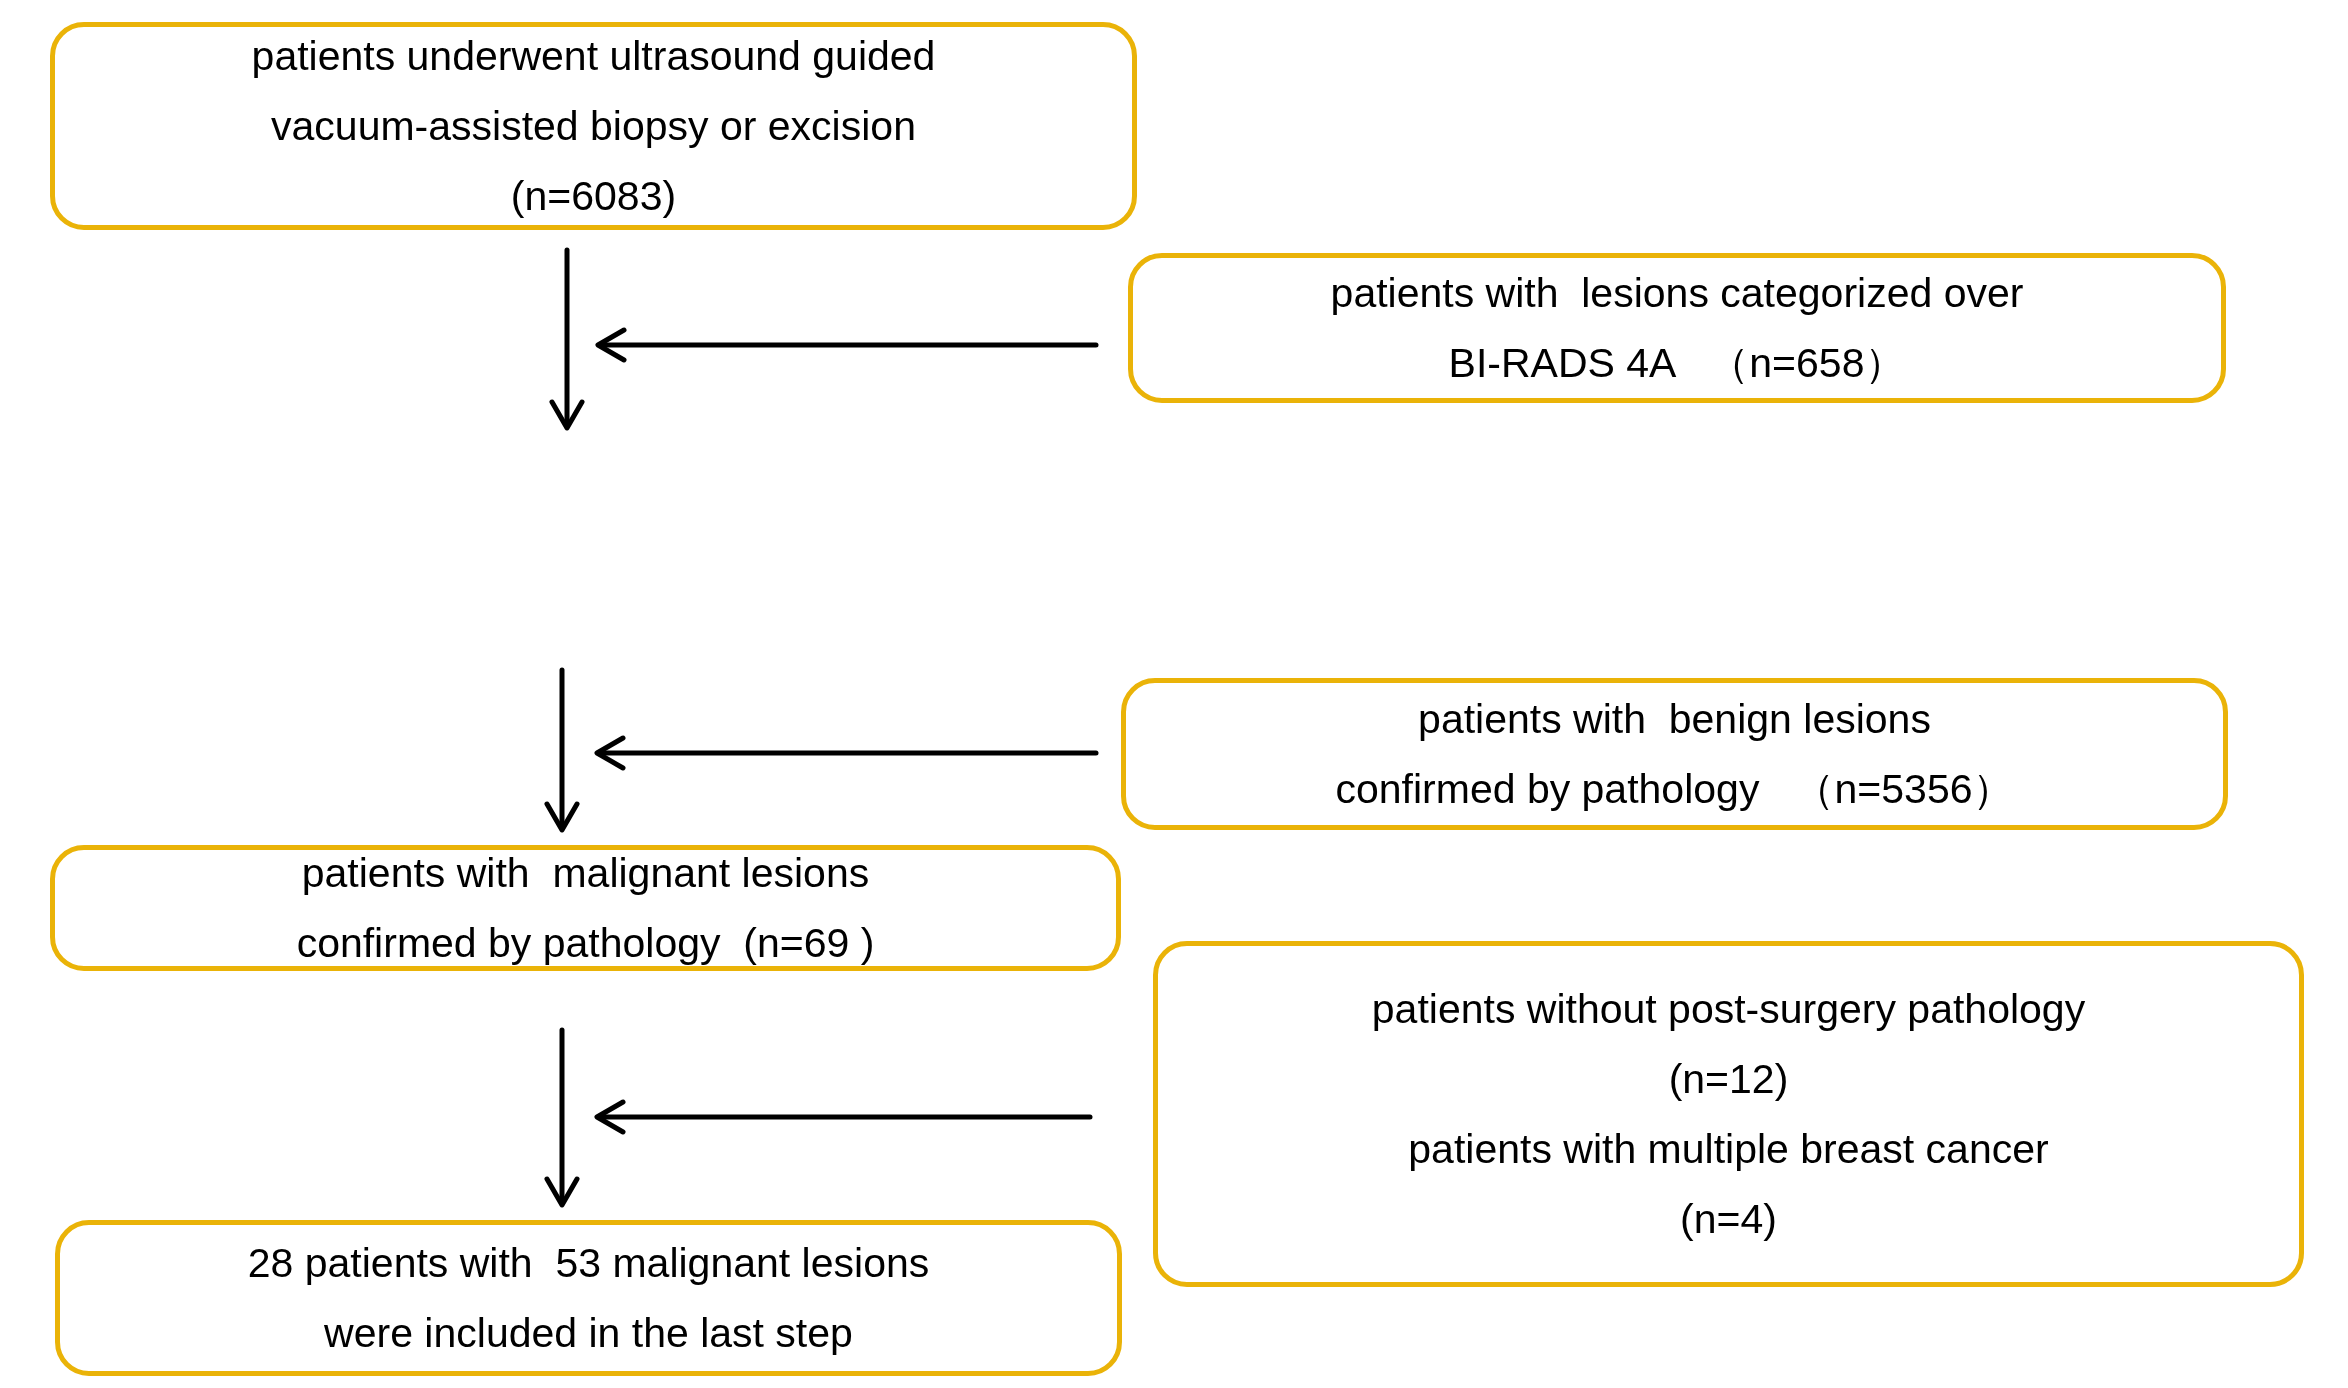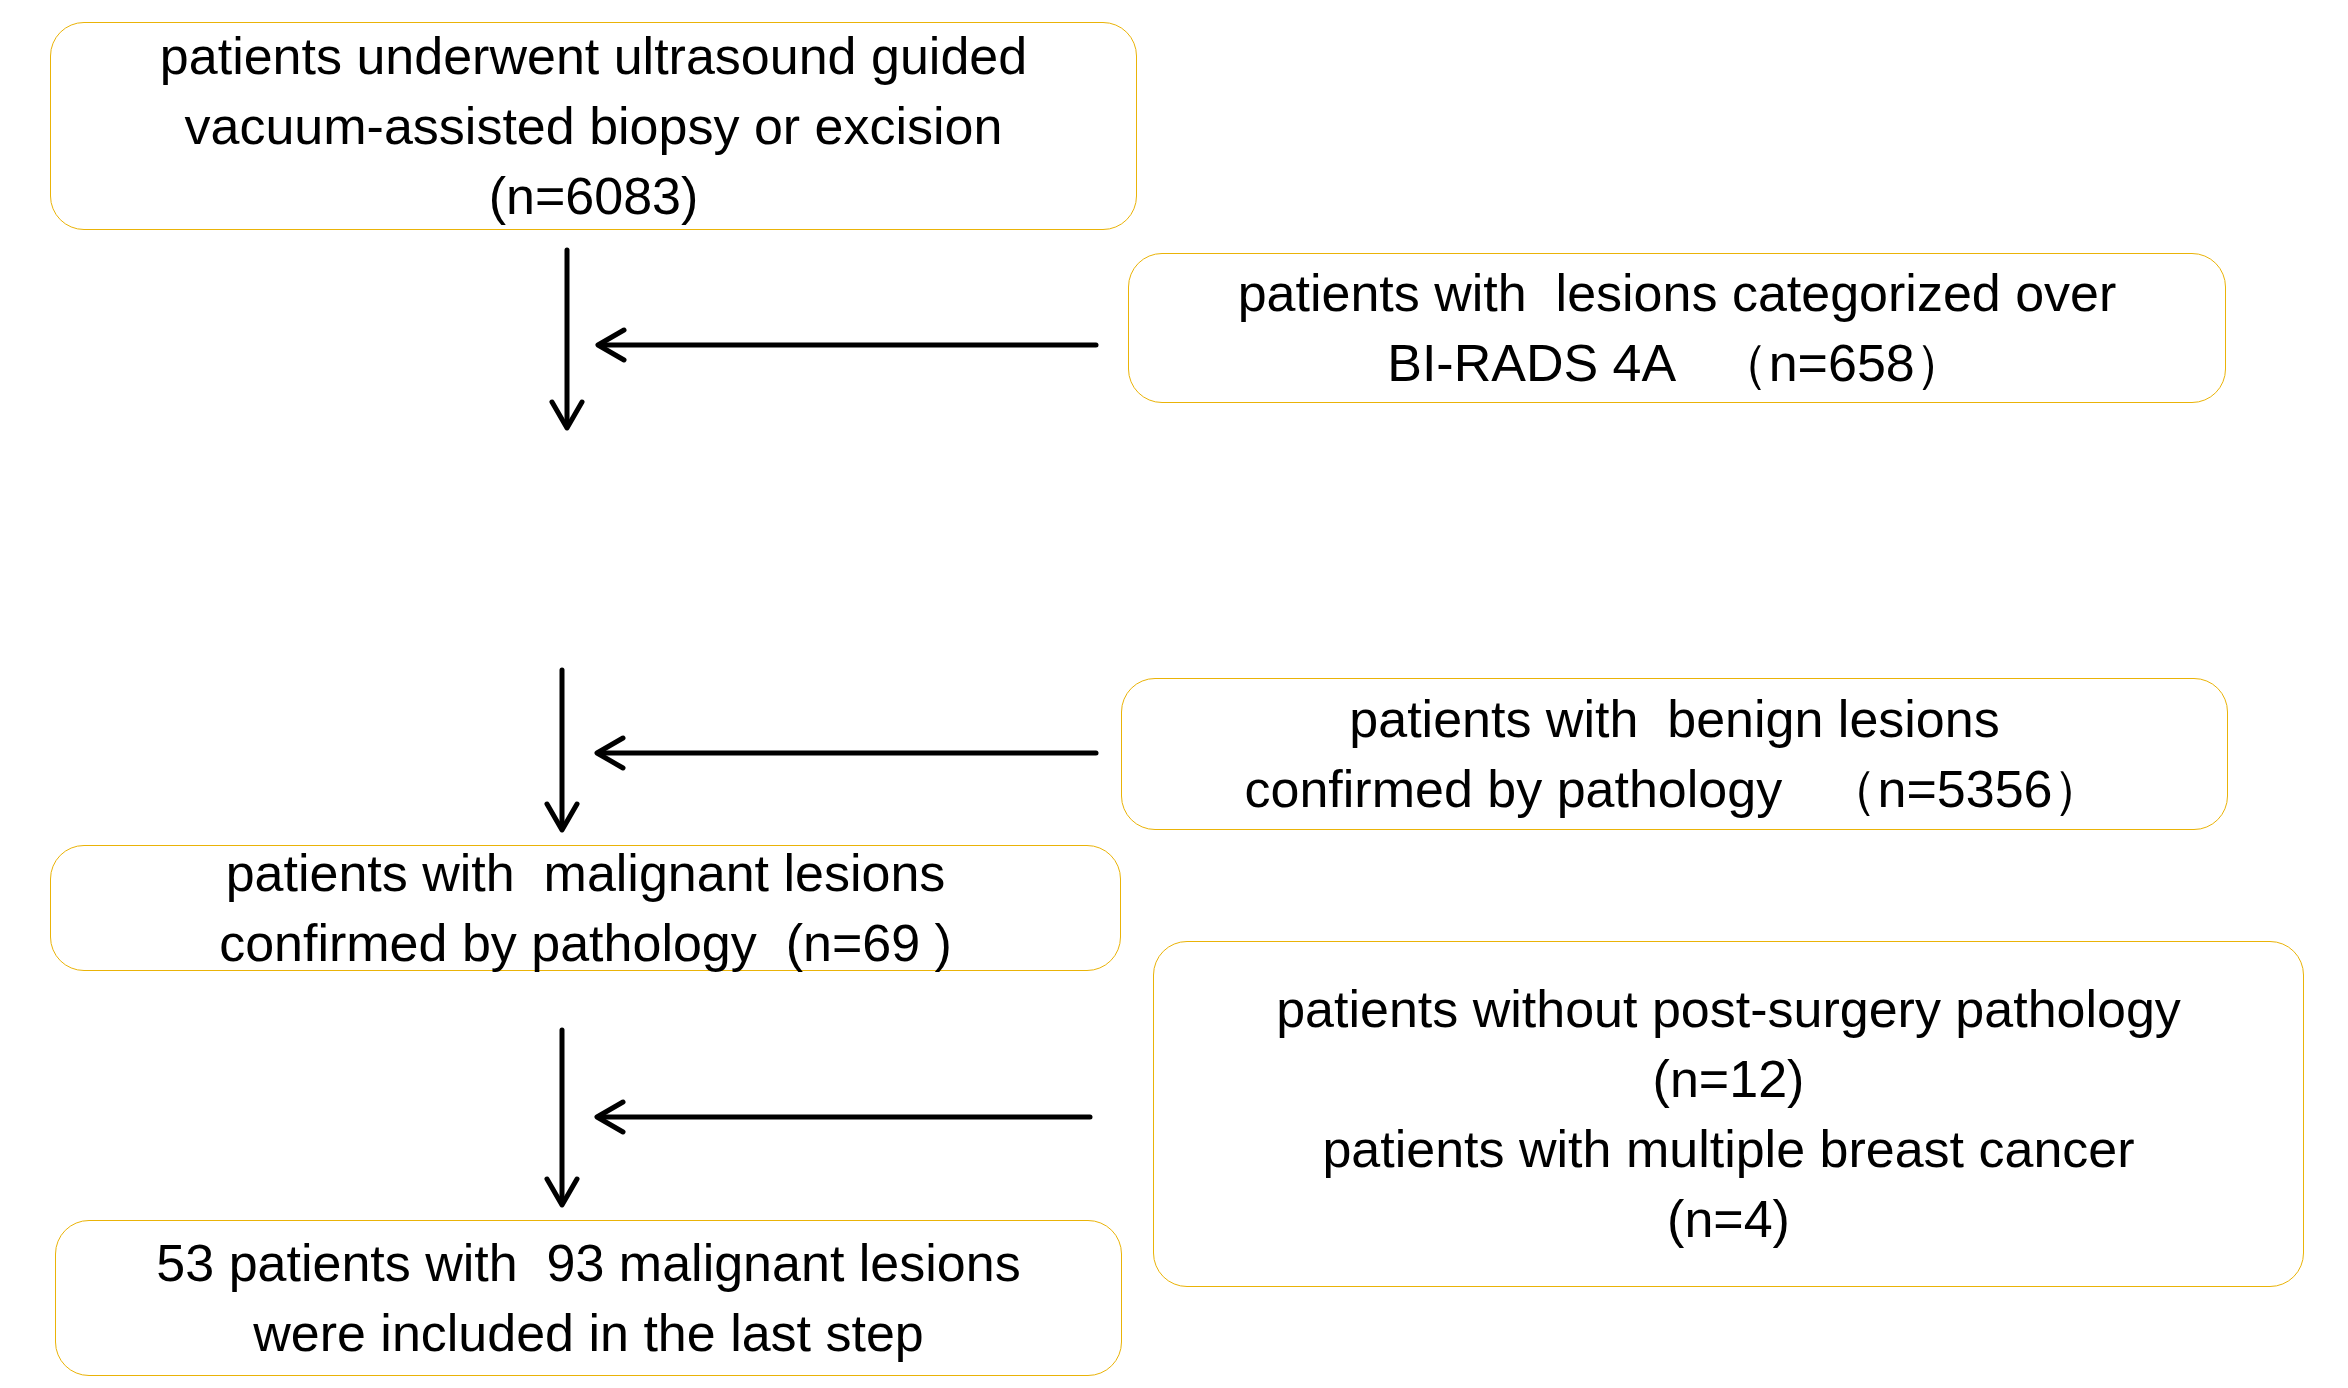--- a/index.html
+++ b/index.html
@@ -8,29 +8,29 @@
     width: 2348px;
     height: 1388px;
     background: #ffffff;
     font-family: "Liberation Sans", sans-serif;
     color: #000000;
     overflow: hidden;
   }
   .node {
     position: absolute;
     box-sizing: border-box;
-    border: 1px solid #eab308;
+    border: 5px solid #eab308;
     border-radius: 34px;
     background: #ffffff;
     display: flex;
     align-items: center;
     justify-content: center;
     text-align: center;
     white-space: pre-wrap;
-    font-size: 52px;
+    font-size: 41px;
     line-height: 70px;
     padding: 0 14px;
   }
   #arrow-layer {
     position: absolute;
     left: 0; top: 0;
     width: 2348px;
     height: 1388px;
     pointer-events: none;
   }
@@ -92,16 +92,16 @@
 confirmed by pathology   （n=5356）</div>
 
   <div class="node" style="left:50px; top:845px; width:1071px; height:126px;">patients with  malignant lesions
 confirmed by pathology  (n=69 )</div>
 
   <div class="node" style="left:1153px; top:941px; width:1151px; height:346px;">patients without post-surgery pathology
 (n=12)
 patients with multiple breast cancer
 (n=4)</div>
 
-  <div class="node" style="left:55px; top:1220px; width:1067px; height:156px;">53 patients with  93 malignant lesions
+  <div class="node" style="left:55px; top:1220px; width:1067px; height:156px;">28 patients with  53 malignant lesions
 were included in the last step</div>
 
 </div>
 
 </body></html>

